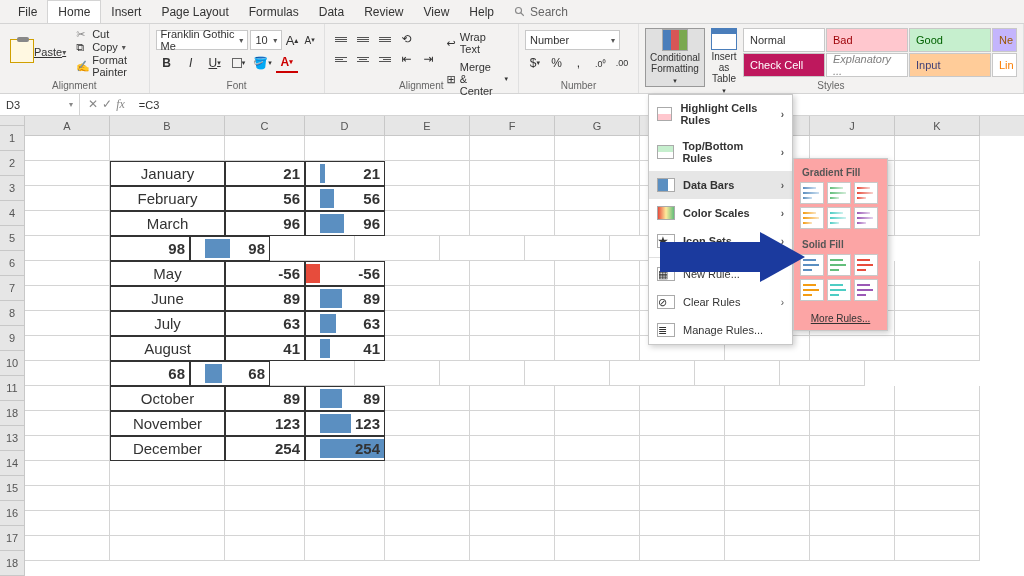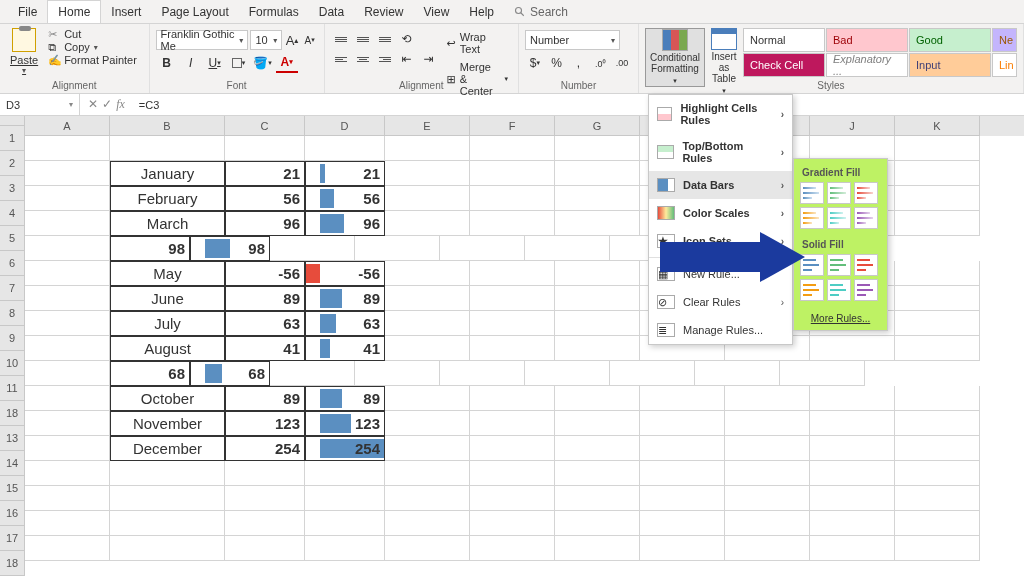--- a/index.html
+++ b/index.html
@@ -12,21 +12,21 @@
   .search-box { display: flex; align-items: center; gap: 4px; margin-left: 10px; color: #666; }
   .search-box svg { width: 12px; height: 12px; }
 
   
   .ribbon { display: flex; height: 70px; background: #f3f2f1; border-bottom: 1px solid #d4d4d4; position: relative; }
   .ribbon-group { display: flex; flex-direction: column; border-right: 1px solid #e0e0e0; padding: 2px 6px 0 6px; position: relative; }
   .ribbon-group-label { font-size: 10px; color: #666; text-align: center; position: absolute; bottom: 2px; left: 0; right: 0; }
 
   
   .clipboard-body { display: flex; gap: 6px; }
-  .paste-big { display: flex; flex-direction: column; align-items: center; justify-content: center; padding: 2px 4px; cursor: pointer; text-decoration: underline; }
+  .paste-big { display: flex; flex-direction: row; align-items: center; justify-content: center; padding: 2px 4px; cursor: pointer; text-decoration: underline; }
   .paste-big .icon-rect { width: 24px; height: 24px; border: 1px solid #d0a000; background: #fff8e1; margin-bottom: 2px; position: relative; }
   .paste-big .icon-rect::before { content:''; position:absolute; top:-3px; left:6px; width:12px; height:5px; background:#888; border-radius:2px; }
   .clip-small { display: flex; flex-direction: column; gap: 1px; padding-top: 2px; }
   .clip-small div { display: flex; gap: 4px; align-items: center; font-size: 11px; color: #333; cursor: pointer; }
   .mini-icon { width:12px; height:12px; display:inline-block; }
   .scissors { color:#888; }
 
   
   .font-body { display:flex; flex-direction:column; gap:3px; padding-top:4px;}
   .font-row1 { display:flex; gap:2px; align-items:center;}
@@ -117,21 +117,21 @@
   .cf-item.bold { font-weight:bold;}
   .cf-item .arrow { margin-left:auto; font-size:10px; color:#555;}
   .cf-sep { border-top:1px solid #e0e0e0; margin:2px 0;}
   .cf-mini-icon { width:18px; height:14px; border:1px solid #aaa; background:#fff; position:relative;}
   .hcr { background:linear-gradient(#fff 50%,#ffc7ce 50%);}
   .tbr { background:linear-gradient(#c6efce 50%,#fff 50%);}
   .db { background:linear-gradient(90deg,#5b8fc1 60%,#fff 60%);}
   .cs { background:linear-gradient(90deg,#e74c3c,#ffeb9c,#63be7b);}
 
   
-  .db-submenu { position:absolute; top:158px; left:793px; width:95px; background:#bef264; border:1px solid #c8c8c8; box-shadow:2px 2px 6px rgba(0,0,0,.2); z-index:101; padding:6px;}
+  .db-submenu { position:absolute; top:158px; left:793px; width:95px; background:#fca5a5; border:1px solid #c8c8c8; box-shadow:2px 2px 6px rgba(0,0,0,.2); z-index:101; padding:6px;}
   .db-sub-title { font-size:10px; font-weight:bold; color:#555; padding:2px 2px 4px 2px;}
   .db-grid { display:flex; flex-wrap:wrap; gap:3px; margin-bottom:8px;}
   .db-opt { width:24px; height:22px; border:1px solid #c8c8c8; background:#fff; cursor:pointer; position:relative; display:flex; flex-direction:column; justify-content:space-around; padding:2px;}
   .db-opt span { display:block; height:2px;}
   .g-blue span { background:linear-gradient(90deg,#5b8fc1,#cde0f0);}
   .g-green span { background:linear-gradient(90deg,#63be7b,#d4edda);}
   .g-red span { background:linear-gradient(90deg,#e74c3c,#f8d3cf);}
   .g-orange span { background:linear-gradient(90deg,#f39c12,#fbe5c2);}
   .g-cyan span { background:linear-gradient(90deg,#4ecdc4,#d0f2ef);}
   .g-purple span { background:linear-gradient(90deg,#9b59b6,#e5d3ed);}

